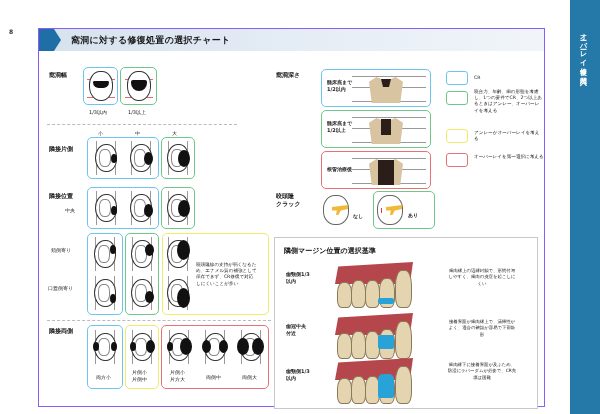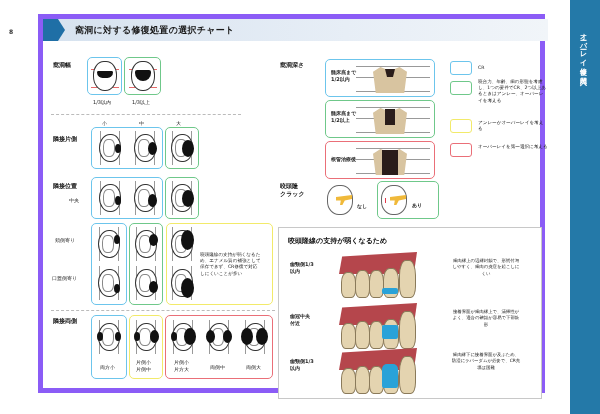--- a/index.html
+++ b/index.html
@@ -4,21 +4,21 @@
 <style>
   * { box-sizing: border-box; margin: 0; padding: 0; }
   html, body { width: 600px; height: 414px; background: #ffffff; overflow: hidden; }
   body { position: relative; font-family: "DejaVu Sans", sans-serif; color: #111; }
 
   .page-num { position: absolute; left: 9px; top: 28px; font-size: 6px; font-weight: bold; color: #333; }
 
   .side-tab { position: absolute; left: 570px; top: 0; width: 30px; height: 414px; background: #2479a8; }
   .side-tab-text { position: absolute; left: 8px; top: 28px; writing-mode: vertical-rl; font-size: 7px; font-weight: bold; color: #fff; letter-spacing: 0.5px; }
 
-  .frame { position: absolute; left: 38px; top: 14px; width: 507px; height: 379px; border: 5px solid #8b5cf6; background: #fff; }
+  .frame { position: absolute; left: 38px; top: 28px; width: 507px; height: 379px; border: 1px solid #8b5cf6; background: #fff; }
 
   .title-bar { position: absolute; left: 0; top: 0; width: 505px; height: 22px; background: linear-gradient(to right, #d6e2ef, #e7eef6 60%, #f1f5f9); }
   .title-arrow { position: absolute; left: 0; top: 0; width: 22px; height: 22px; background: #1f6fa6; clip-path: polygon(0 0, 68% 0, 100% 50%, 68% 100%, 0 100%); }
   .title-text { position: absolute; left: 32px; top: 5px; font-size: 9px; font-weight: bold; color: #1a1a1a; letter-spacing: 0.3px; }
 
   .label { position: absolute; font-size: 6px; font-weight: bold; color: #111; white-space: nowrap; line-height: 1.3; }
   .sublabel { position: absolute; font-size: 5px; color: #222; white-space: nowrap; line-height: 1.3; }
 
   .box { position: absolute; border-width: 1.5px; border-style: solid; border-radius: 5px; }
   .b-blue { border-color: #6cc5ec; }
@@ -320,21 +320,21 @@
   <div class="sublabel" style="left:314px;top:184px;font-weight:bold;">なし</div>
   <div class="box b-green" style="left:334px;top:162px;width:62px;height:38px;">
     <div class="crack-tooth" style="left:3px;top:3px;">
         <div class="gold"></div>
         <div class="crack"></div>
       </div>
     <div class="sublabel" style="left:34px;top:20px;font-weight:bold;">あり</div>
   </div>
 
   <div class="margin-box">
-    <div class="margin-title">咬頭隆線の支持が弱くなるため</div>
+    <div class="margin-title">隣側マージン位置の選択基準</div>
 
     <div class="m-label" style="left:11px;top:33px;white-space:pre;">歯頸側1/3
 以内</div>
     <div class="teeth-row" style="left:58px;top:24px;">
       <div class="gum"></div>
       <div class="t" style="left:4px;width:15px;height:26px;"></div>
         <div class="t" style="left:18px;width:15px;height:28px;"></div>
         <div class="t" style="left:32px;width:15px;height:28px;"></div>
         <div class="t" style="left:46px;width:16px;height:30px;"></div>
         <div class="t" style="left:62px;width:17px;height:38px;"></div>

